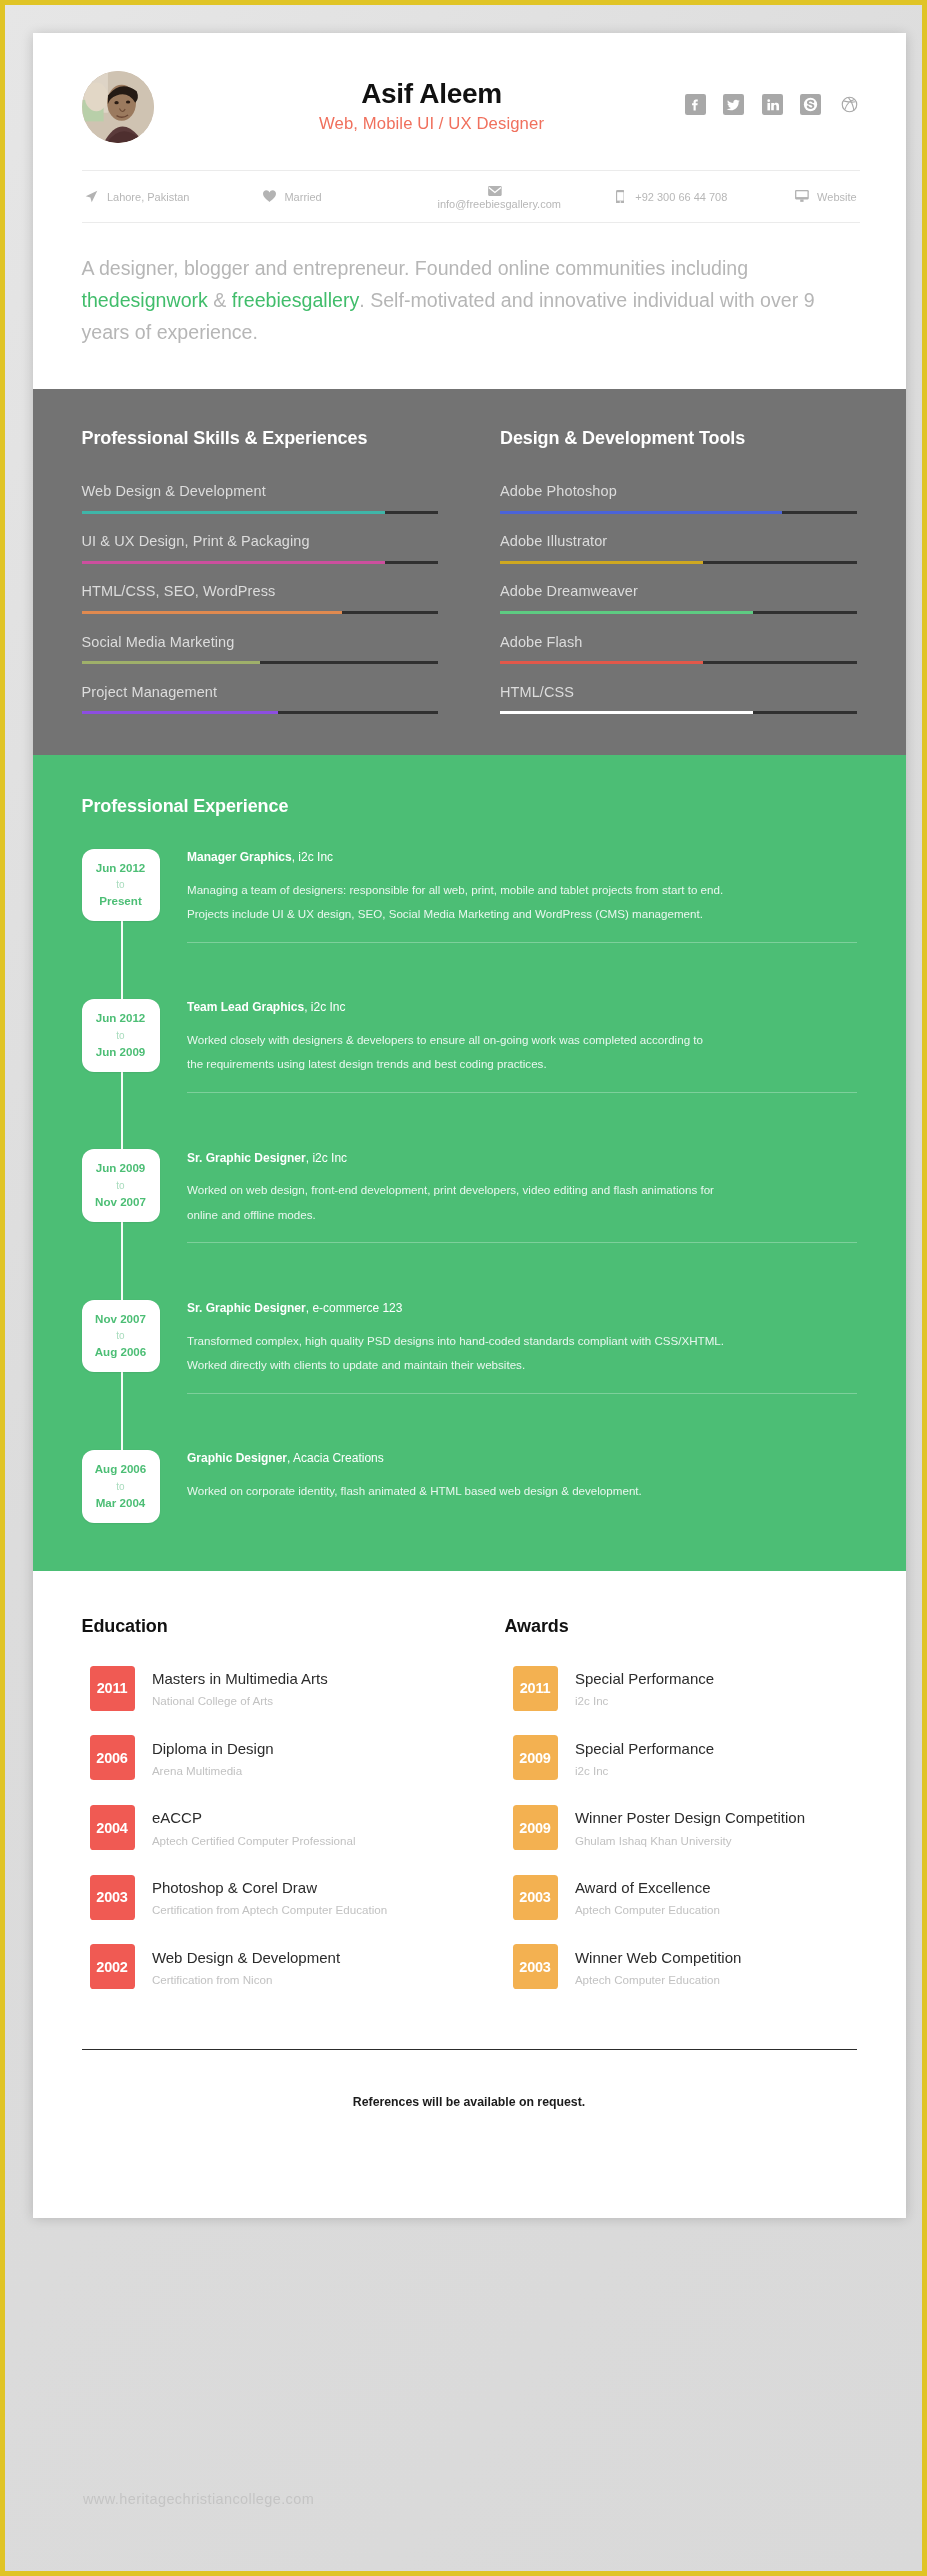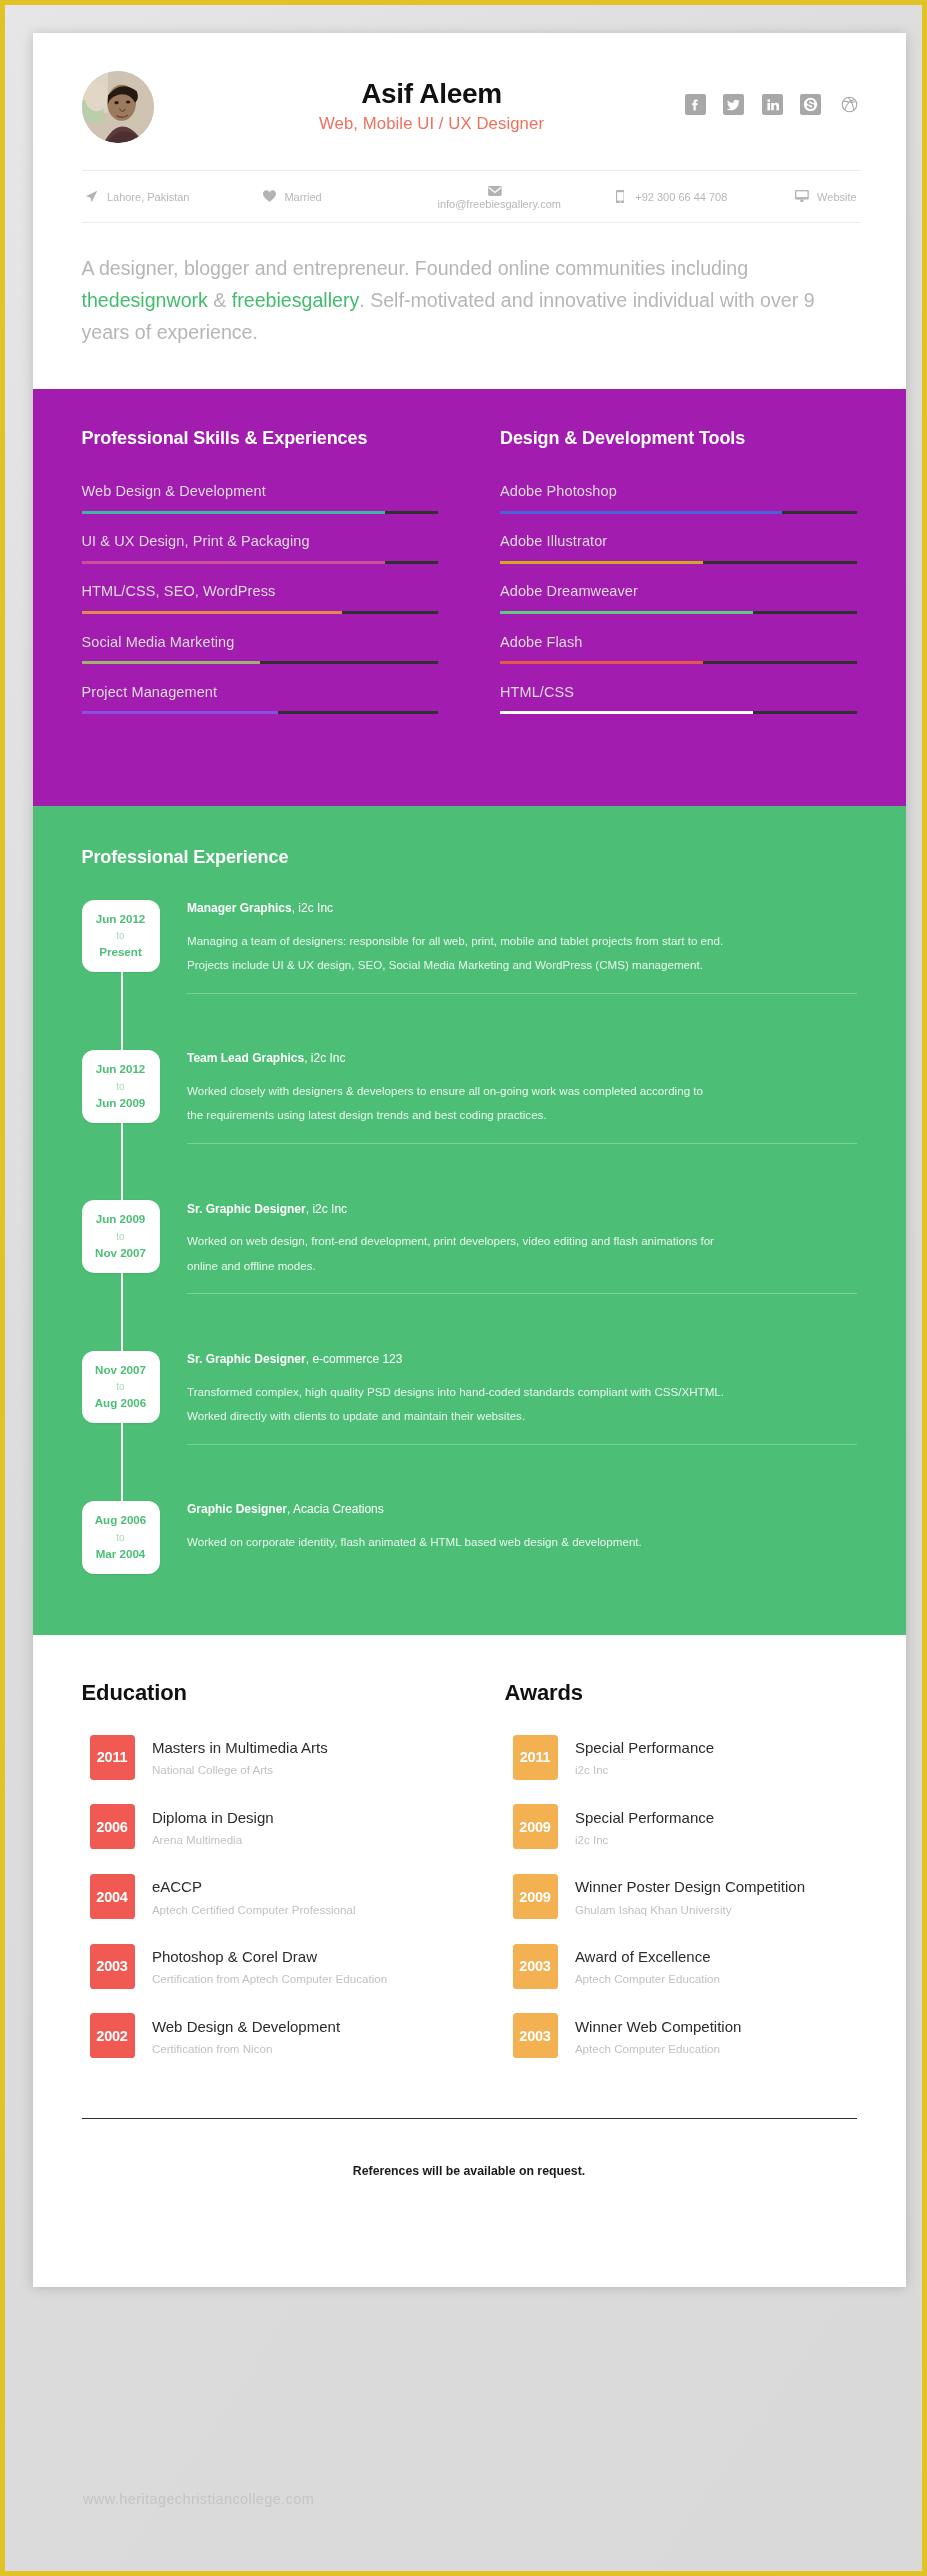--- a/index.html
+++ b/index.html
@@ -86,22 +86,22 @@
     padding: 30px 49px 41px 49px;
     font-size: 19.6px;
     line-height: 1.62;
     color: #b6b6b6;
     font-weight: 300;
   }
   .intro b { color: #41bd6b; font-weight: 400; }
 
   
   .skills {
-    background: #a21caf;
-    padding: 39px 49px 72px 49px;
+    background: #737373;
+    padding: 39px 49px 21px 49px;
     display: flex;
     gap: 62px;
   }
   .skill-col { flex: 1; }
   .skill-head {
     color: #ffffff; font-size: 18px; font-weight: bold;
     letter-spacing: -0.1px; margin-bottom: 34px;
   }
   .skill-row { margin-bottom: 19.6px; }
   .skill-label {
@@ -109,21 +109,21 @@
     letter-spacing: 0.1px;
   }
   .track {
     height: 2.9px; background: #303030; width: 100%; position: relative;
   }
   .fill { height: 2.9px; position: absolute; left: 0; top: 0; }
 
   
   .experience {
     background: #4cbe75;
-    padding: 41px 49px 55px 49px;
+    padding: 41px 49px 42px 49px;
   }
   .exp-head {
     color: #ffffff; font-size: 18px; font-weight: bold; letter-spacing: -0.1px;
     margin-bottom: 32px;
   }
   .timeline { position: relative; padding-left: 0; }
   .tl-line {
     position: absolute; left: 39px; top: 22px; bottom: 41px;
     width: 2.9px; background: #ffffff; opacity: .95;
   }
@@ -151,21 +151,21 @@
   .exp-p {
     font-size: 11.6px; color: #eaf7ef; font-weight: 300;
     line-height: 1.85; margin-bottom: 2.9px;
   }
   .exp-sep { height: 0.7px; background: rgba(255,255,255,.28); margin: 17.4px 0 32px 0; }
 
   
   .bottom { padding: 45px 49px 0 49px; display: flex; gap: 71px; }
   .bcol { flex: 1; }
   .bhead {
-    font-size: 22px; font-weight: bold; color: #111; letter-spacing: -0.1px;
+    font-size: 18px; font-weight: bold; color: #111; letter-spacing: -0.1px;
     margin-bottom: 29px;
   }
   .brow { display: flex; align-items: center; margin-bottom: 24.6px; padding-left: 8px; }
   .ychip {
     flex: 0 0 45px; width: 45px; height: 45px; border-radius: 3.6px;
     color: #fff; font-size: 14.5px; font-weight: bold;
     display: flex; align-items: center; justify-content: center;
     letter-spacing: -0.2px;
   }
   .ychip.edu { background: #f05a53; }

